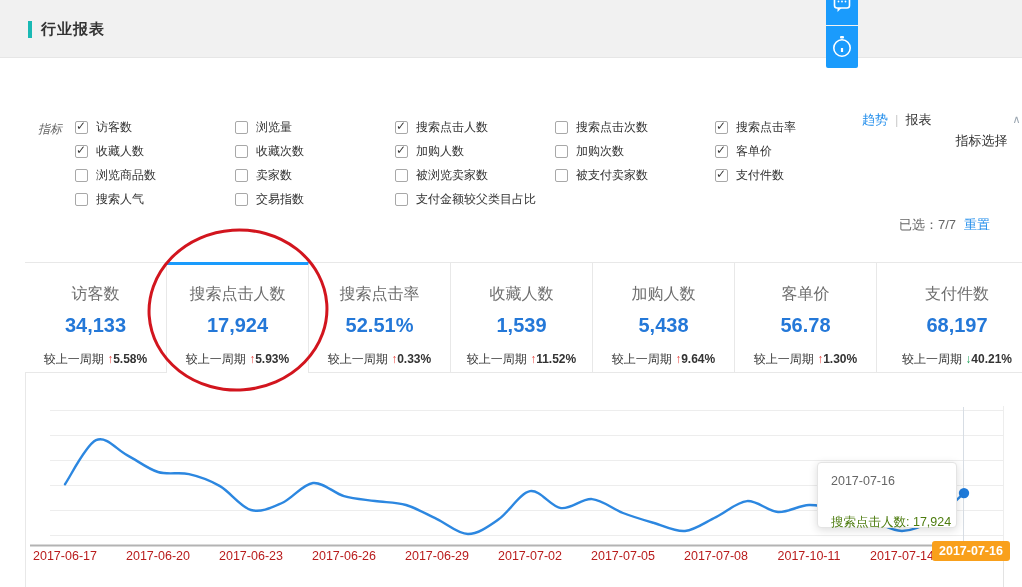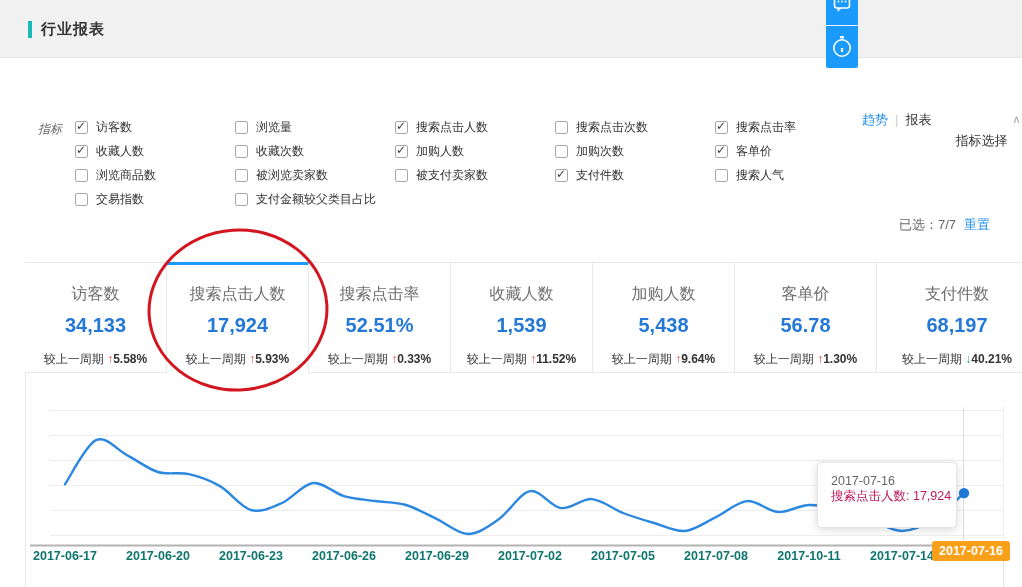--- a/index.html
+++ b/index.html
@@ -60,30 +60,30 @@
   .card-title { font-size:16px; color:#6e6e6e; white-space:nowrap; }
   .card-value { font-size:20px; font-weight:bold; color:#2478d8; margin-top:9px; white-space:nowrap; }
   .card-delta { font-size:12px; color:#333; margin-top:14px; white-space:nowrap; }
   .arrow-up { color:#e8413c; font-weight:bold; }
   .arrow-down { color:#1fa35c; font-weight:bold; }
   .delta-val { font-weight:bold; color:#333; }
 
   
   .chart-svg { position:absolute; left:0; top:0; width:1022px; height:587px; z-index:1; }
   .x-ticks { position:absolute; left:0; top:549px; width:1022px; height:16px; z-index:3; }
-  .tick { position:absolute; width:92px; text-align:center; font-size:12.5px; color:#0f766e;
-          white-space:nowrap;font-weight:bold; }
+  .tick { position:absolute; width:92px; text-align:center; font-size:12.5px; color:#b91c1c;
+          white-space:nowrap; }
   .x-badge { position:absolute; left:932px; top:541px; background:#f9a01b; color:#fff;
              font-size:12.5px; font-weight:bold; padding:3px 7px; border-radius:3px;
              z-index:6; white-space:nowrap; }
   .tooltip { position:absolute; left:817px; top:462px; width:140px; height:66px;
              background:#fff; border:1px solid #e4e4e4; border-radius:4px;
              box-shadow:0 2px 8px rgba(0,0,0,0.14); z-index:5; padding:11px 0 0 13px; }
   .tooltip-date { font-size:12.5px; color:#666; }
-  .tooltip-value { font-size:12.5px; color:#be185d; margin-top:0; white-space:nowrap; }
+  .tooltip-value { font-size:12.5px; color:#4d7c0f; margin-top:26px; white-space:nowrap; }
 
   .annotation-svg { position:absolute; left:0; top:0; width:1022px; height:587px;
                     z-index:10; pointer-events:none; }
 </style>
 </head>
 <body>
 
 <div class="page">
 
   <div class="header-strip"></div>
@@ -157,20 +157,24 @@
         <span class="cb"></span>
         <span class="cb-label">加购次数</span>
       </div>
       <div class="metric-cell">
         <span class="cb checked"></span>
         <span class="cb-label">客单价</span>
       </div>
       <div class="metric-cell">
         <span class="cb"></span>
         <span class="cb-label">浏览商品数</span>
+      </div>
+      <div class="metric-cell">
+        <span class="cb"></span>
+        <span class="cb-label">卖家数</span>
       </div>
       <div class="metric-cell">
         <span class="cb"></span>
         <span class="cb-label">被浏览卖家数</span>
       </div>
       <div class="metric-cell">
         <span class="cb"></span>
         <span class="cb-label">被支付卖家数</span>
       </div>
       <div class="metric-cell">

